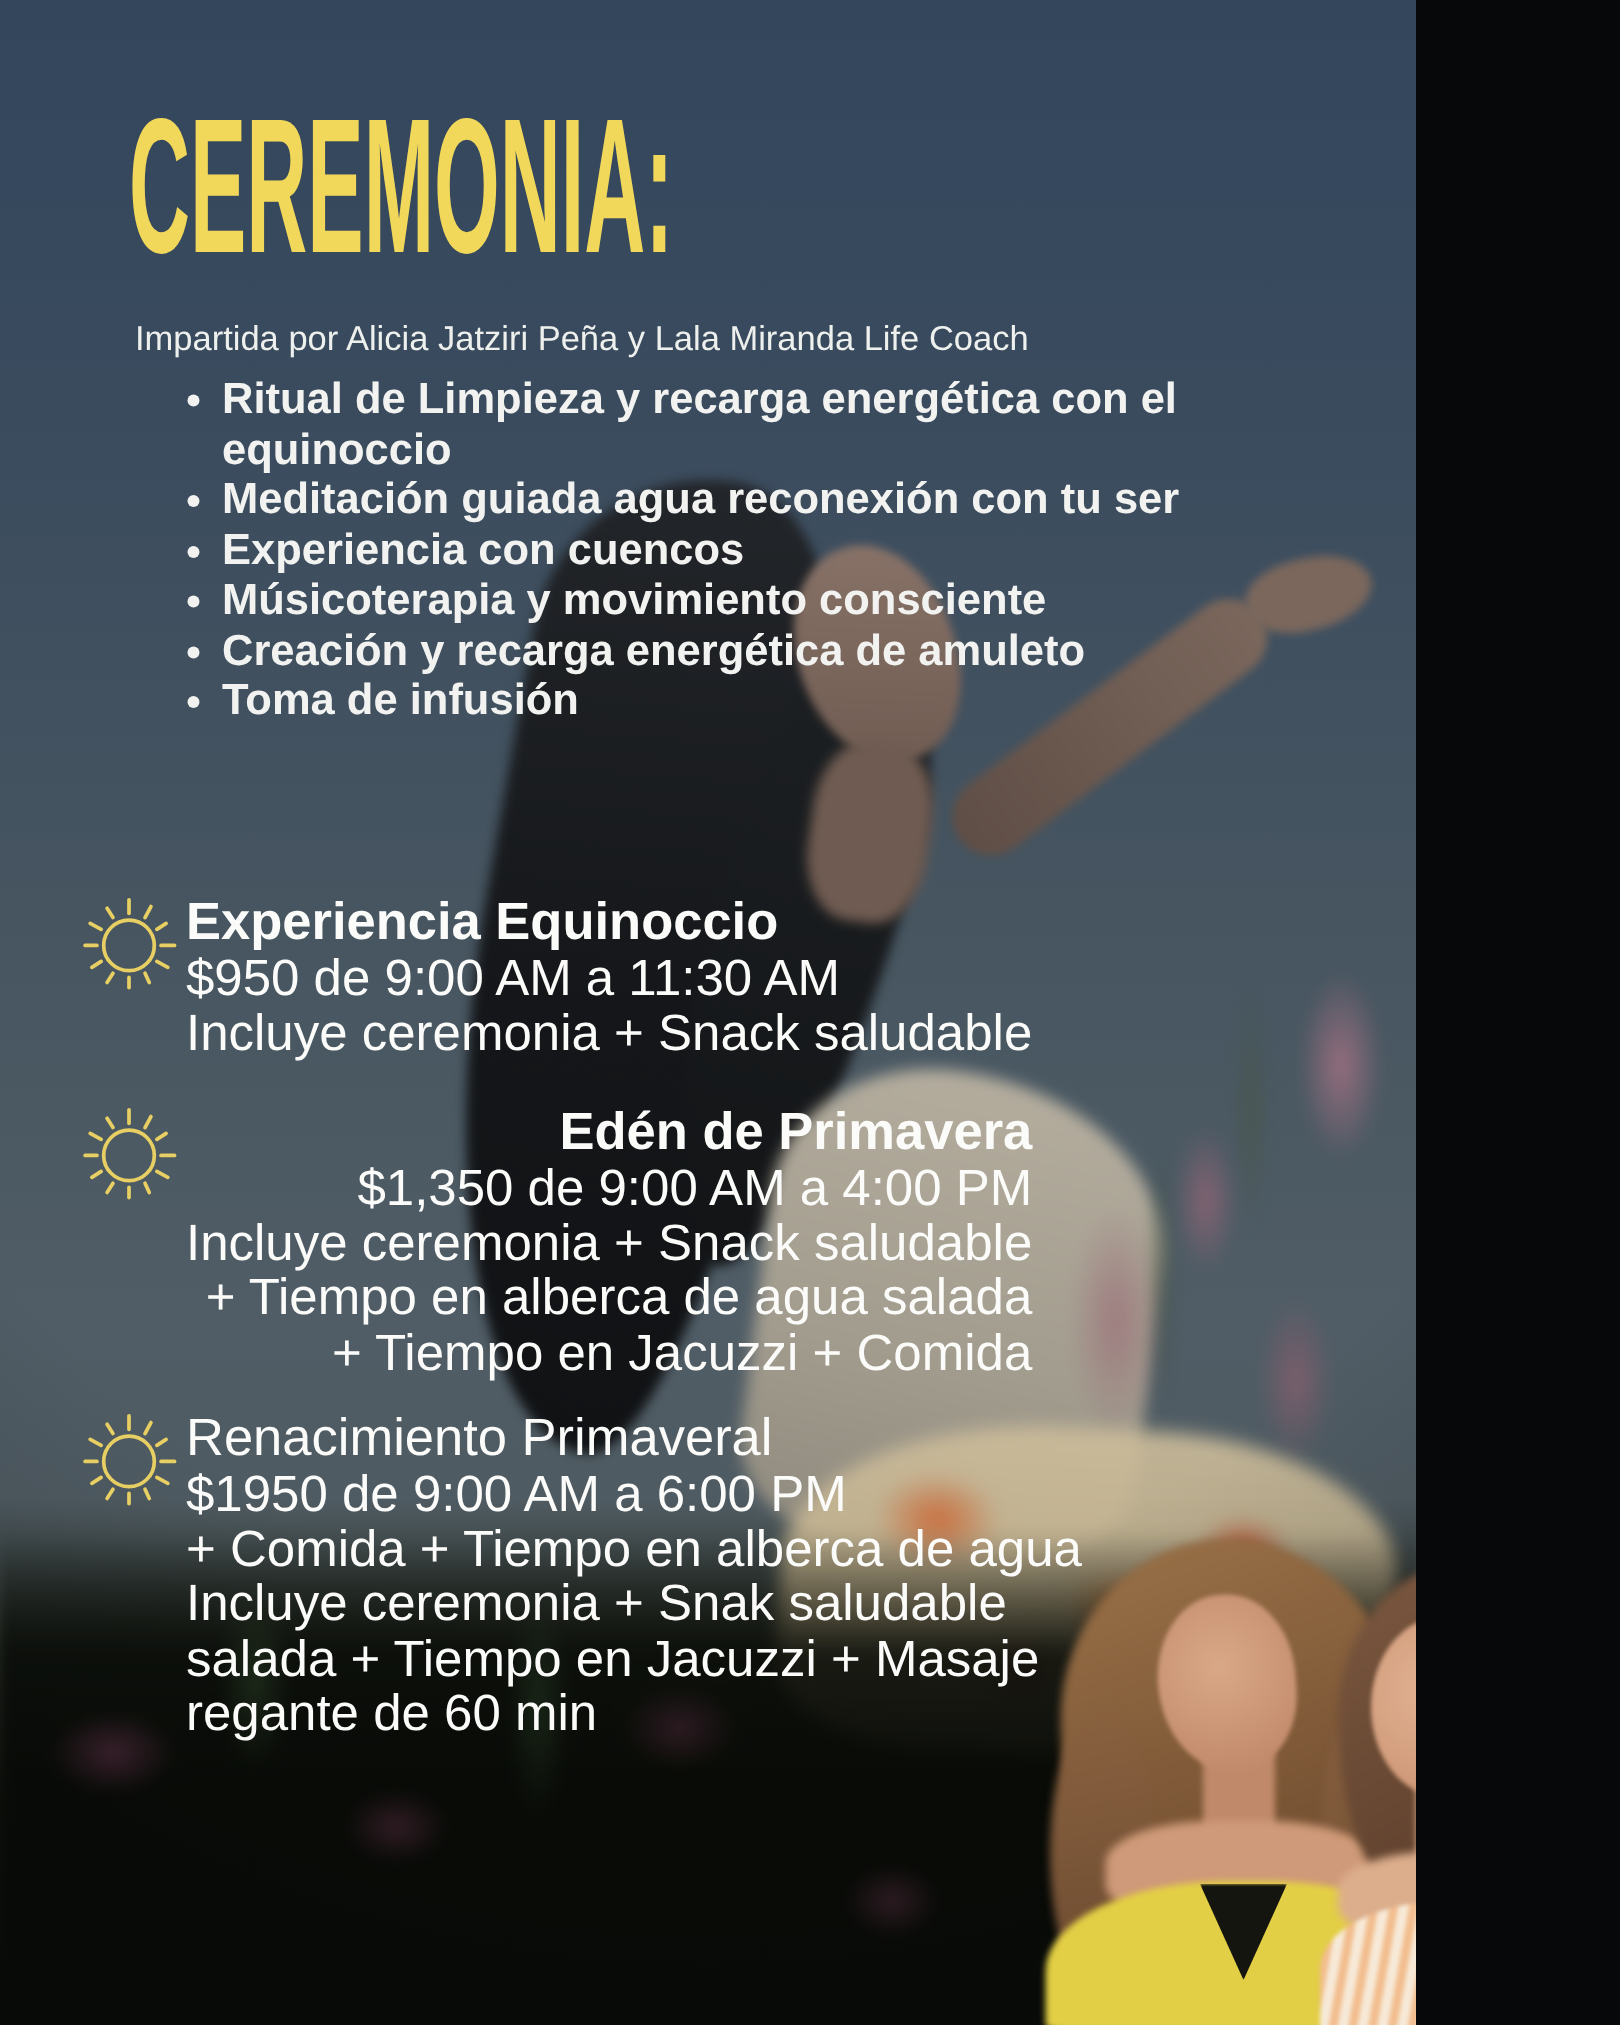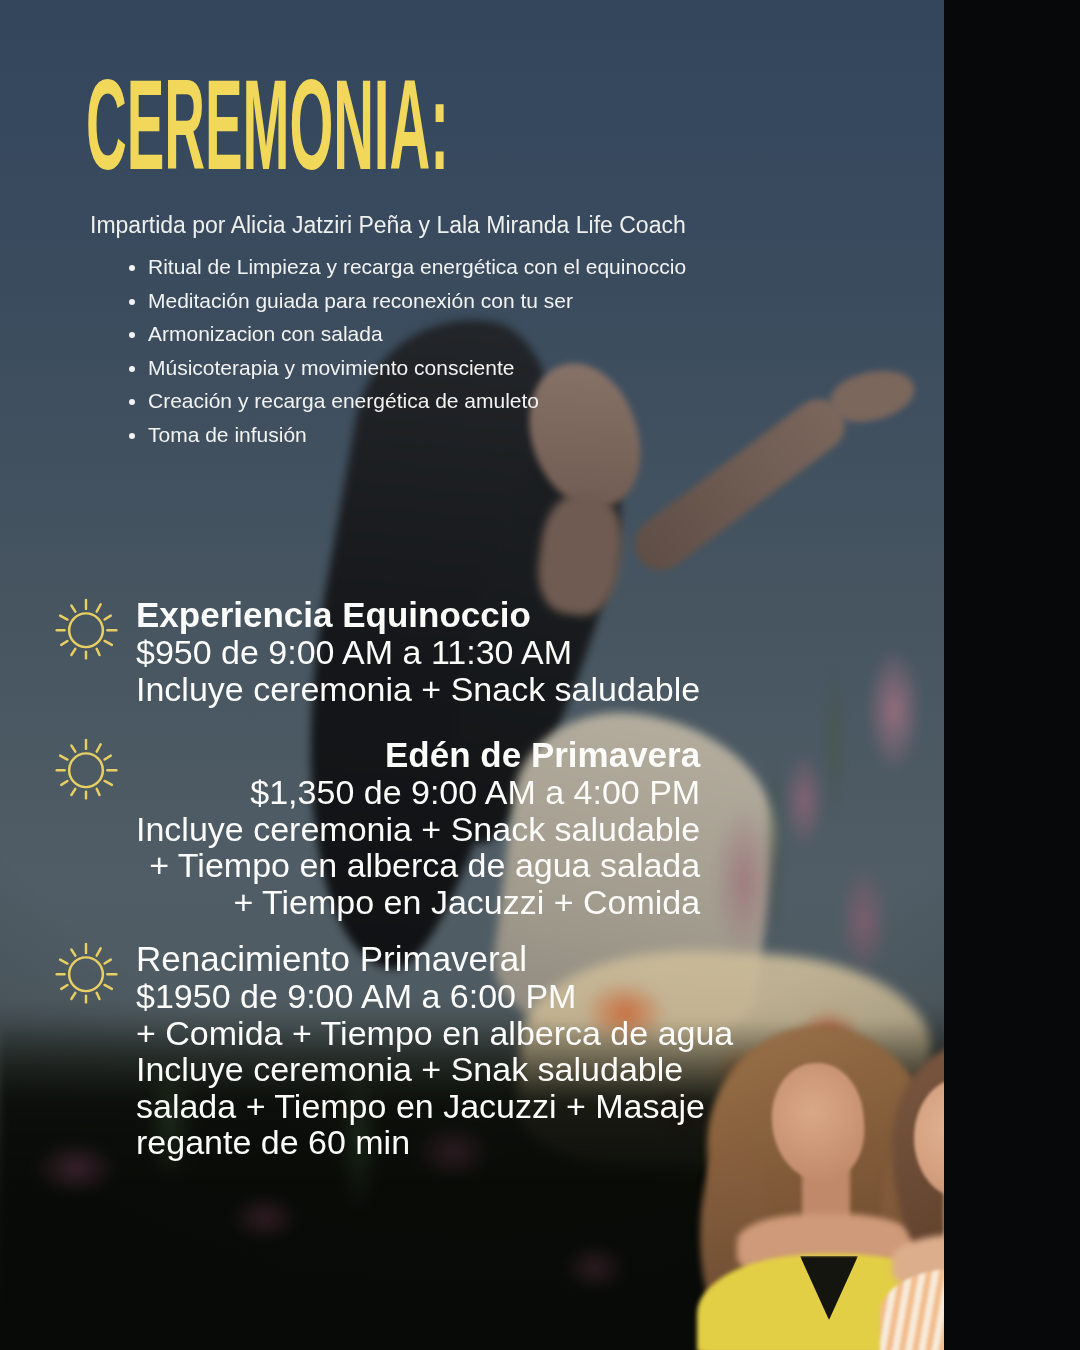--- a/index.html
+++ b/index.html
@@ -102,26 +102,26 @@
     background:repeating-linear-gradient(100deg,#f7ead8 0 7px,#f2bd8e 7px 13px);
     border-radius:40% 30% 0 0 / 50% 40% 0 0;filter:blur(1.5px);}
   
   .content{position:absolute;inset:0;z-index:10;color:var(--white);}
   .title{position:absolute;left:86px;top:58px;margin:0;
     font-size:128px;font-weight:700;line-height:1.05;color:var(--yellow);
     transform:scaleX(.44);transform-origin:left top;white-space:nowrap;}
   .subtitle{position:absolute;left:90px;top:212px;margin:0;
     font-size:23px;color:#eef0ee;white-space:nowrap;}
   .activities{position:absolute;left:96px;top:250px;margin:0;width:790px;
-    padding-left:52px;font-size:21px;line-height:33.5px;color:#f2f3f1;}
+    padding-left:52px;font-size:29px;line-height:33.5px;color:#f2f3f1;font-weight:bold;}
   .activities li{margin:0;padding:0;}
   .paquetes{position:absolute;left:106px;top:514px;margin:0;
     font-family:"DejaVu Serif",serif;font-style:italic;font-weight:700;
     font-size:52px;letter-spacing:2px;color:var(--script-yellow);}
-  .pkg{position:absolute;left:50px;display:flex;align-items:flex-start;gap:14px;color:#fbfbf9;}
+  .pkg{position:absolute;left:50px;display:flex;align-items:flex-start;gap:2px;color:#fbfbf9;}
   .pkg-1{top:596px;} .pkg-2{top:736px;text-align:right;} .pkg-3{top:940px;}
   .sun{width:72px;height:72px;flex:0 0 auto;margin-top:-4px;}
   .pkg-name{font-size:35px;font-weight:700;line-height:38px;}
   .pkg-3 .pkg-name{font-weight:400;}
   .pkg-line{font-size:34px;line-height:36.5px;}
 </style>
 </head>
 <body>
 
 <div class="poster">
@@ -157,22 +157,22 @@
     <div class="pb-ear abs"></div>
     <div class="pb-dress abs"></div>
   </div>
 
   <div class="content">
     <h1 class="title">CEREMONIA:</h1>
     <p class="subtitle">Impartida por Alicia Jatziri Peña y Lala Miranda Life Coach</p>
 
     <ul class="activities">
       <li>Ritual de Limpieza y recarga energética con el equinoccio</li>
-      <li>Meditación guiada para reconexión con tu ser</li>
-      <li>Armonizacion con salada</li>
+      <li>Meditación guiada agua reconexión con tu ser</li>
+      <li>Experiencia con cuencos</li>
       <li>Músicoterapia y movimiento consciente</li>
       <li>Creación y recarga energética de amuleto</li>
       <li>Toma de infusión</li>
     </ul>
 
 
     <div class="pkg pkg-1">
       <svg class="sun" viewBox="0 0 64 64">
         <circle cx="32" cy="34" r="15" fill="none" stroke="#e7cf63" stroke-width="2.2"></circle>
         <g stroke="#e7cf63" stroke-width="2.2" stroke-linecap="round">

